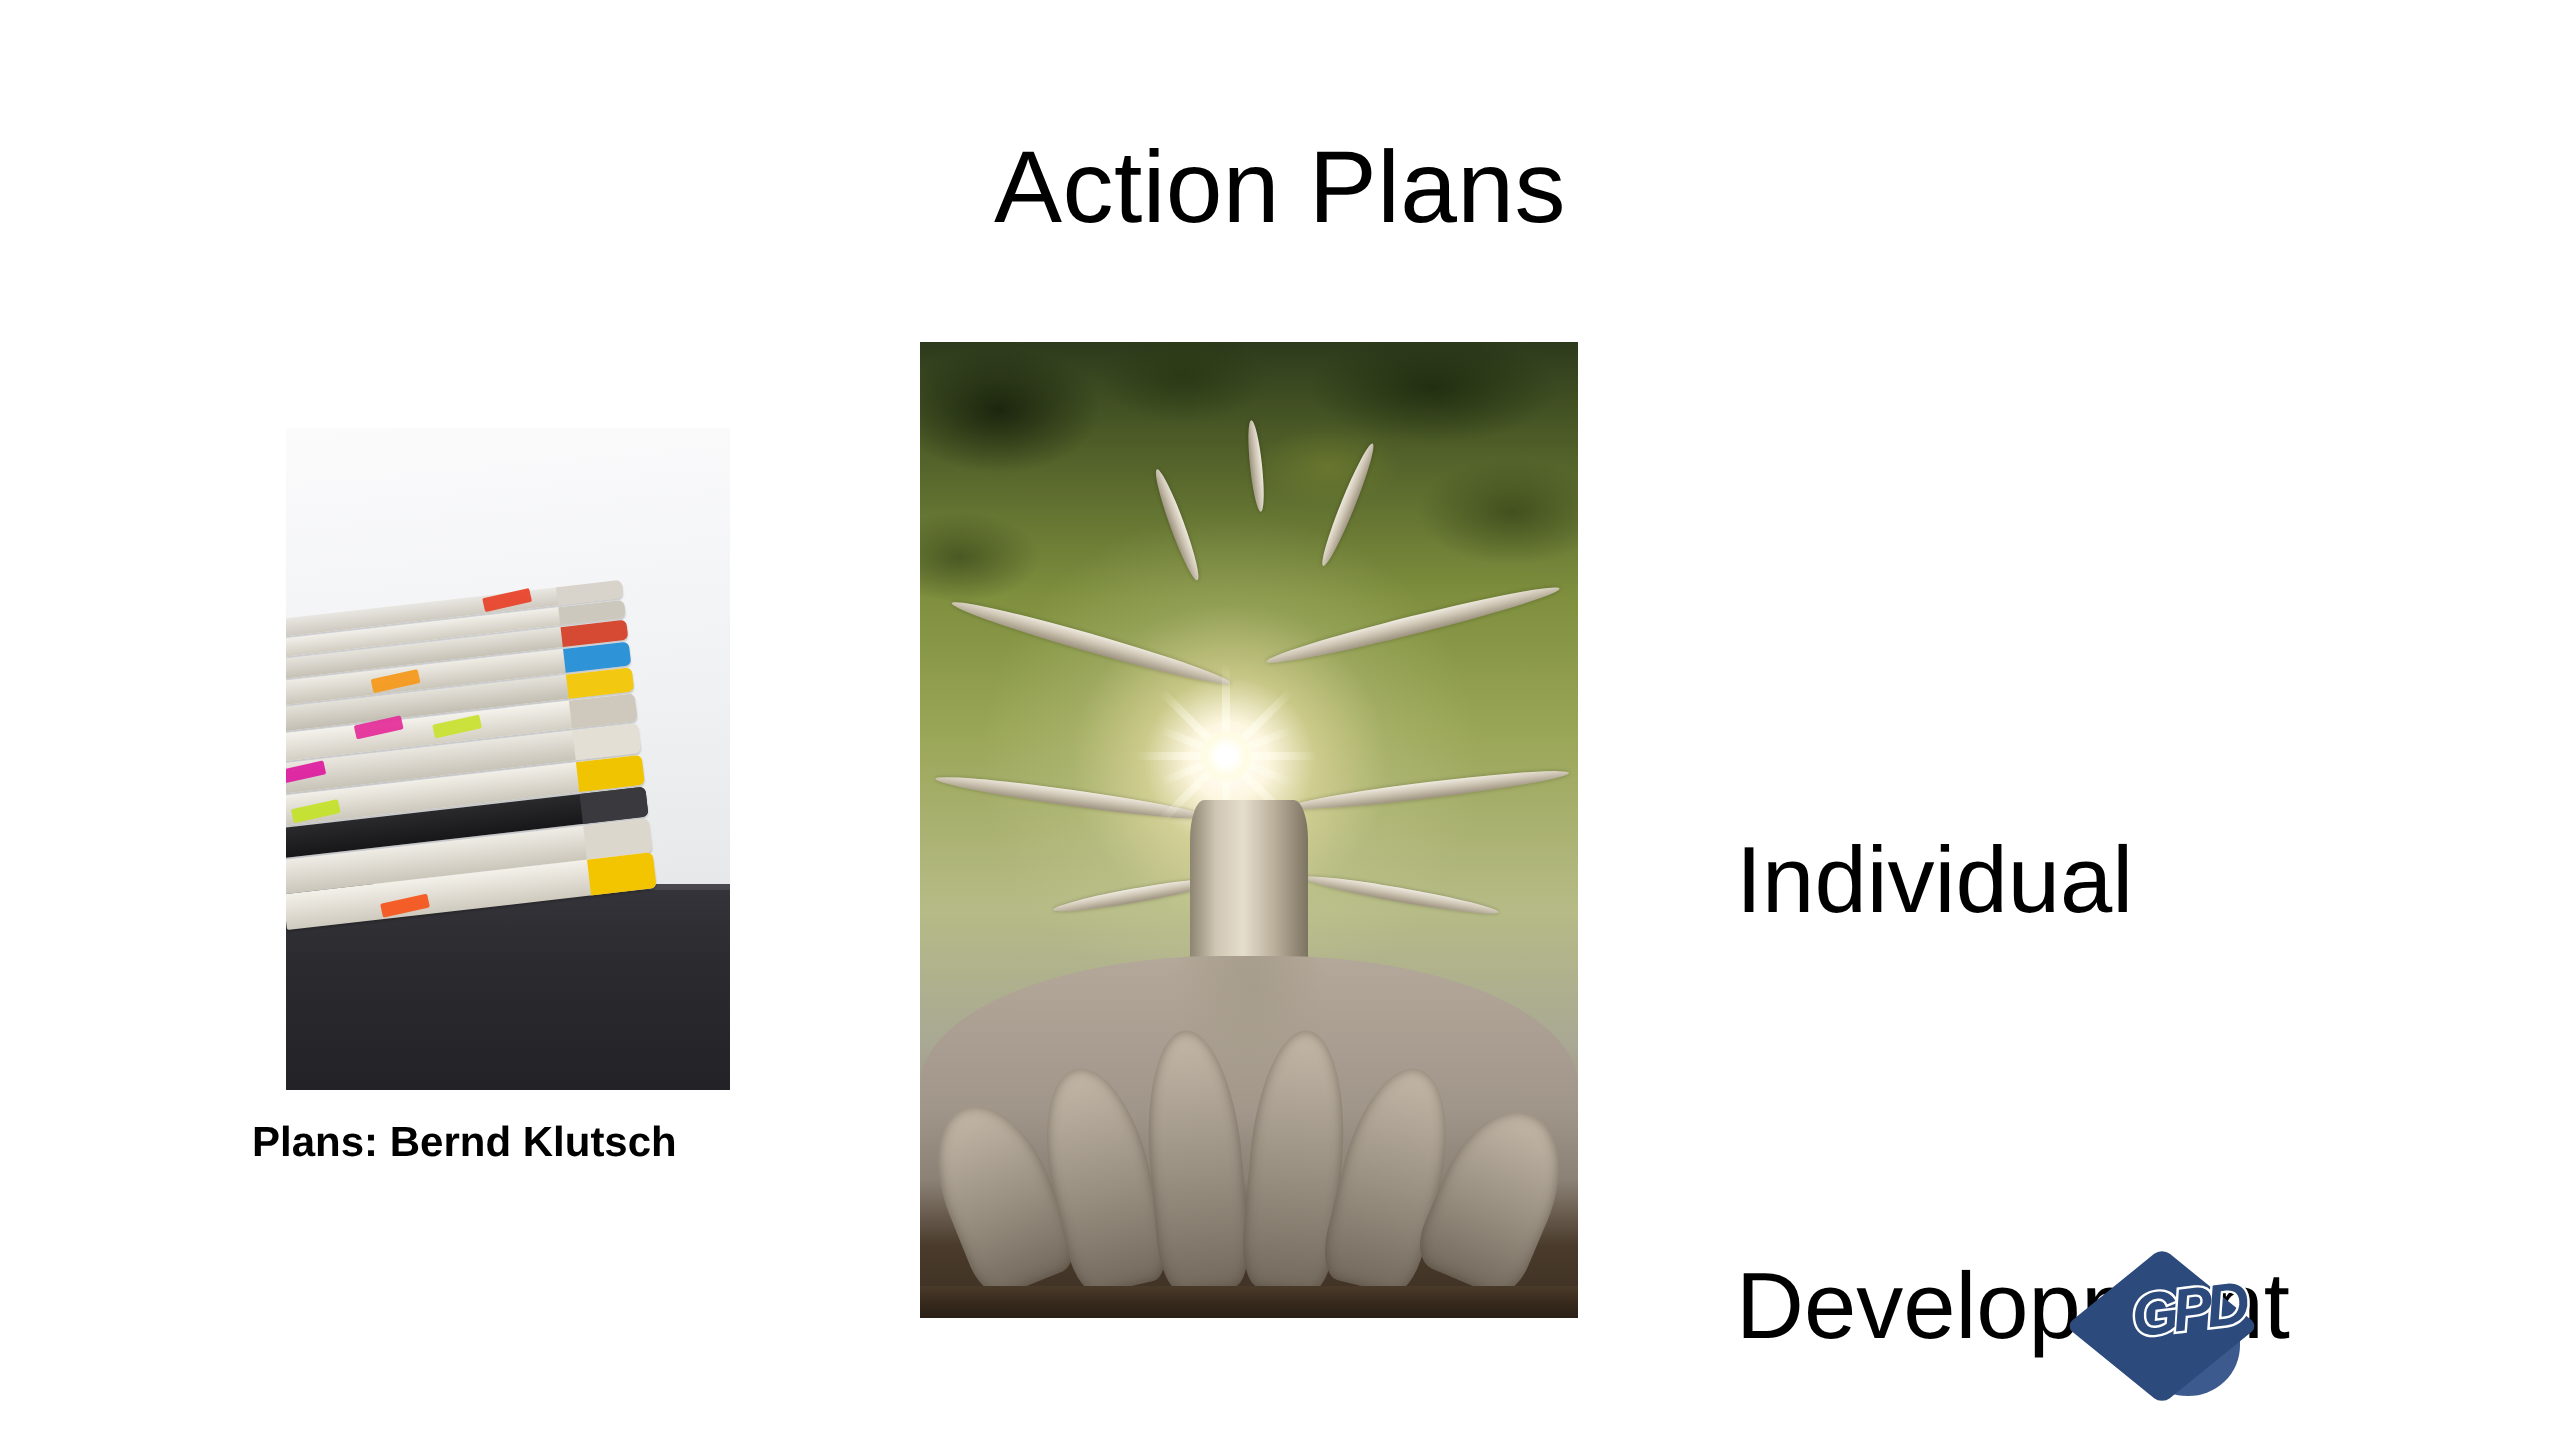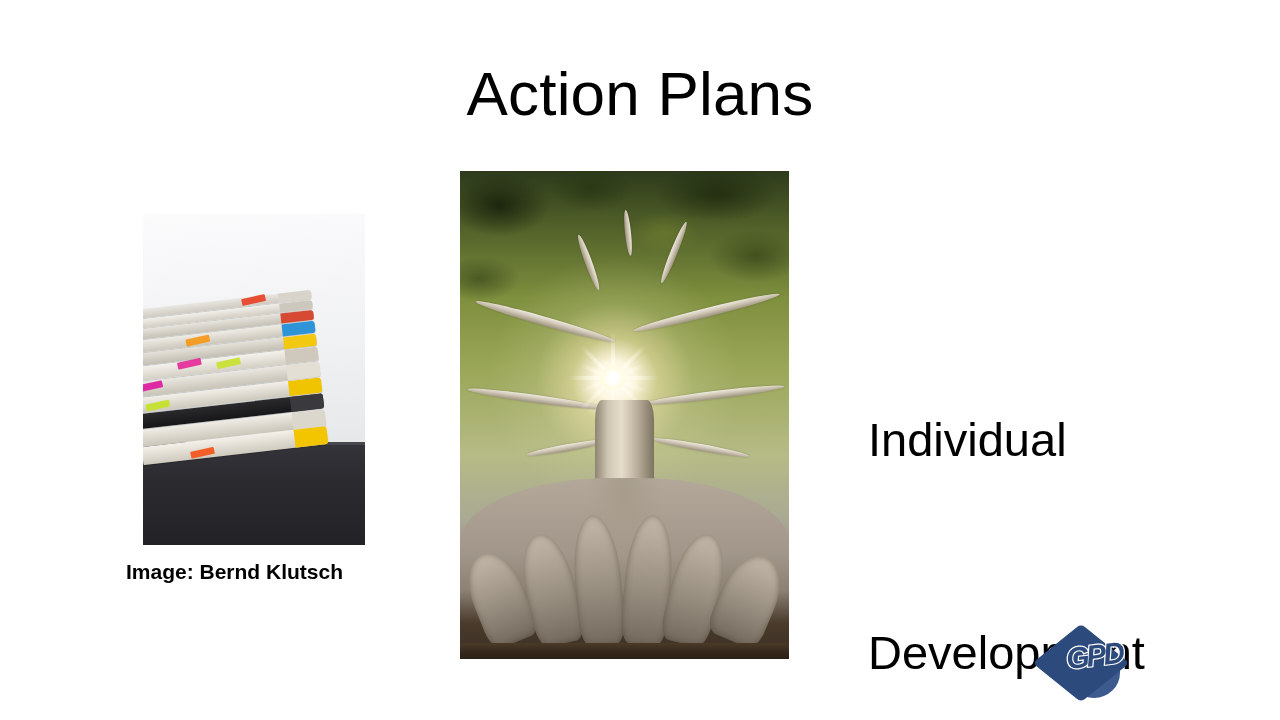--- a/index.html
+++ b/index.html
@@ -23,21 +23,21 @@
     background: #ffffff;
   }
 
   
   .slide-title {
     position: absolute;
     left: 0;
     top: 58px;
     width: 1280px;
     text-align: center;
-    font-size: 62px;
+    font-size: 51px;
     line-height: 72px;
     font-weight: 400;
     letter-spacing: 0.2px;
     color: #000000;
     white-space: pre;
   }
 
   
   .photo {
     position: absolute;
@@ -346,21 +346,21 @@
       <div class="tab" style="left:62%;bottom:152px;background:#e8452c;"></div>
       <div class="tab" style="left:30%;bottom:118px;background:#f59a1e;"></div>
       <div class="tab" style="left:24%;bottom:96px;background:#e5319b;"></div>
       <div class="tab" style="left:45%;bottom:92px;background:#c9e234;"></div>
       <div class="tab" style="left:2%;bottom:78px;background:#dd20a0;"></div>
       <div class="tab" style="left:5%;bottom:58px;background:#c4e22c;"></div>
       <div class="tab" style="left:26%;bottom:6px;background:#f4561f;"></div>
     </div>
   </div>
 
-  <div class="caption" id="caption-books">Image: Bernd Klutsch</div>
+  <div class="caption" id="caption-books">Plans: Bernd Klutsch</div>
 
   <div class="photo" id="photo-tree">
     <div class="sky"></div>
     <div class="canopy"></div>
 
     <div class="branch" style="left:4%;top:30%;width:44%;height:9px;transform:rotate(16deg);"></div>
     <div class="branch" style="left:52%;top:28%;width:46%;height:9px;transform:rotate(-14deg);"></div>
     <div class="branch" style="left:2%;top:46%;width:42%;height:8px;transform:rotate(8deg);"></div>
     <div class="branch" style="left:56%;top:45%;width:43%;height:8px;transform:rotate(-7deg);"></div>
     <div class="branch" style="left:30%;top:18%;width:18%;height:7px;transform:rotate(70deg);"></div>

